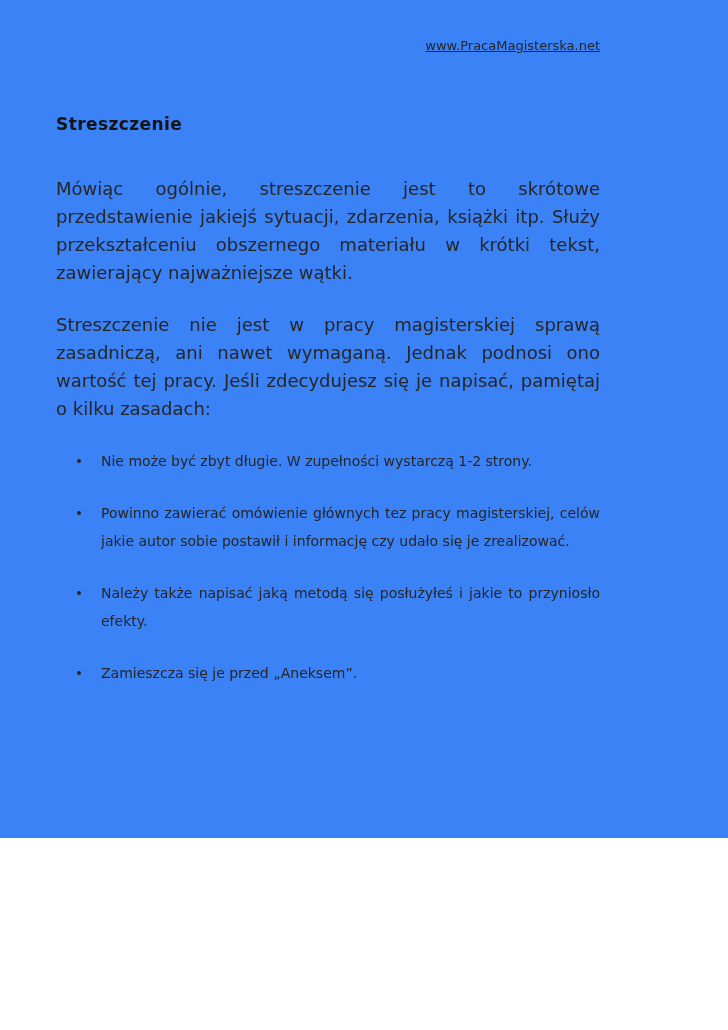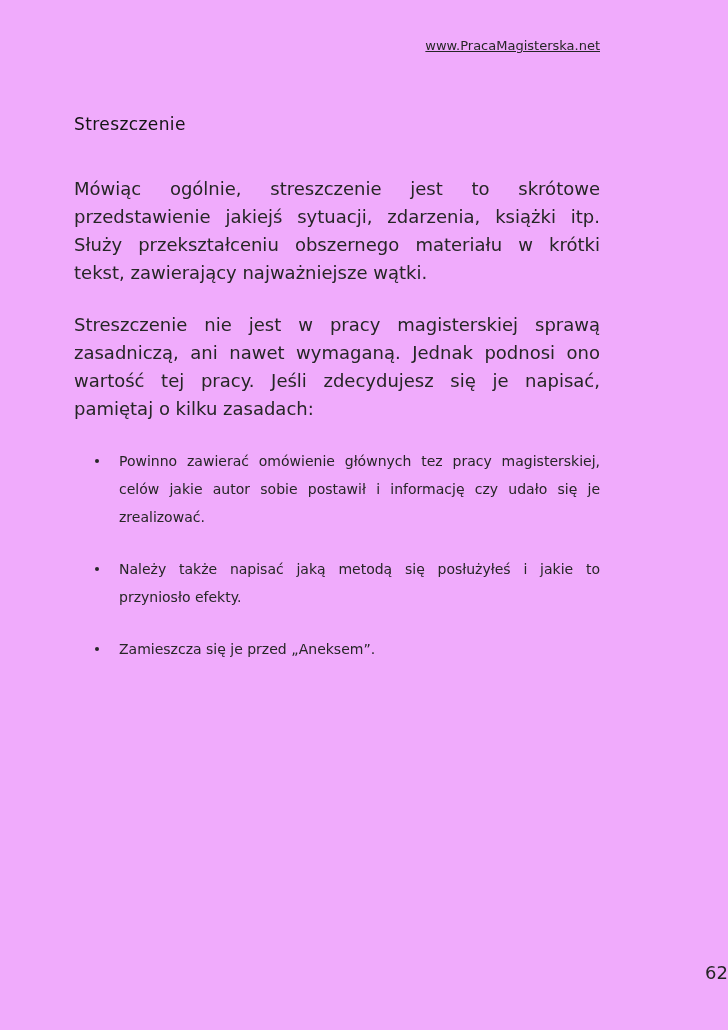--- a/index.html
+++ b/index.html
@@ -1,39 +1,39 @@
 <!DOCTYPE html>
 <html lang="pl"><head>
 <meta charset="utf-8">
 <style>
   html, body { margin: 0; padding: 0; background: #ffffff; }
   .page {
     position: relative;
     width: 728px;
-    height: 1030px;
+    height: 838px;
     box-sizing: border-box;
-    background: #f0abfc;
+    background: #3b82f6;
     font-family: "DejaVu Sans", "Liberation Sans", sans-serif;
     color: #262626;
-    padding: 36px 128px 0 74px;
+    padding: 36px 128px 0 56px;
     overflow: hidden;
   }
   .header {
     text-align: right;
     font-size: 13px;
     line-height: 20px;
   }
   .website-link {
     color: #262626;
     text-decoration: underline;
     cursor: pointer;
   }
   .title {
     font-size: 17px;
-    font-weight: normal;
+    font-weight: bold;
     color: #141414;
     letter-spacing: 0.4px;
     line-height: 28px;
     margin: 54px 0 37px 0;
   }
   .para {
     font-size: 18px;
     line-height: 28px;
     text-align: justify;
     margin: 0 0 24px 0;
@@ -81,20 +81,24 @@
 
   <h1 class="title">Streszczenie</h1>
 
   <p class="para">Mówiąc ogólnie, streszczenie jest to skrótowe przedstawienie jakiejś sytuacji, zdarzenia, książki itp. Służy przekształceniu obszernego materiału w krótki tekst, zawierający najważniejsze wątki.</p>
 
   <p class="para">Streszczenie nie jest w pracy magisterskiej sprawą zasadniczą, ani nawet wymaganą. Jednak podnosi ono wartość tej pracy. Jeśli zdecydujesz się je napisać, pamiętaj o kilku zasadach:</p>
 
   <ul class="bullet-list">
     <li class="bullet-item">
       <span class="bullet-dot"></span>
+      <span>Nie może być zbyt długie. W zupełności wystarczą 1-2 strony.</span>
+    </li>
+    <li class="bullet-item">
+      <span class="bullet-dot"></span>
       <span>Powinno zawierać omówienie głównych tez pracy magisterskiej, celów jakie autor sobie postawił i informację czy udało się je zrealizować.</span>
     </li>
     <li class="bullet-item">
       <span class="bullet-dot"></span>
       <span>Należy także napisać jaką metodą się posłużyłeś i jakie to przyniosło efekty.</span>
     </li>
     <li class="bullet-item">
       <span class="bullet-dot"></span>
       <span>Zamieszcza się je przed „Aneksem”.</span>
     </li>

